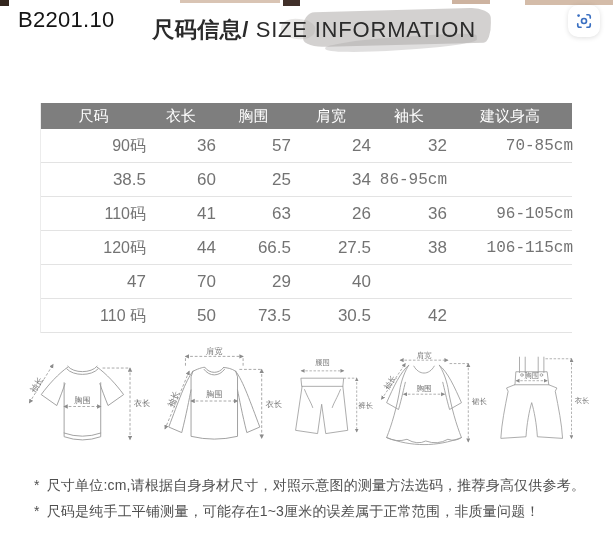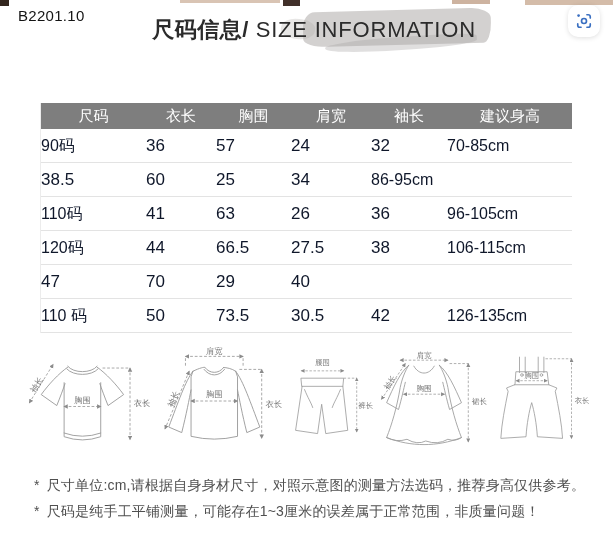--- a/index.html
+++ b/index.html
@@ -8,21 +8,21 @@
   .page { position:relative; width:613px; height:551px; background:#ffffff; overflow:hidden; }
 
   
   .artifact { position:absolute; top:0; }
   .art1 { left:0;   width:9px;  height:6px; background:#33261e; }
   .art2 { left:180px; width:100px; height:3px; background:#d9c4b4; }
   .art3 { left:283px; width:17px; height:6px; background:#41302a; }
   .art4 { left:452px; width:38px; height:4px; background:#cdb3a0; }
   .art5 { left:525px; width:88px; height:5px; background:#d4bca9; }
 
-  .product-code { position:absolute; left:18px; top:7px; font-size:15px; color:#141414; letter-spacing:.3px; }
+  .product-code { position:absolute; left:18px; top:7px; font-size:22px; color:#141414; letter-spacing:.3px; }
 
   .title-wrap { position:absolute; left:15px; right:0; top:15px; text-align:center; height:40px; }
   .brush-a { position:absolute; left:288px; top:-5px; width:188px; height:35px; background:#a7a4a2; opacity:.5;
              border-radius:12px 20px 8px 24px / 16px 10px 20px 8px; transform:rotate(-1.5deg); }
   .brush-b { position:absolute; left:310px; top:22px; width:152px; height:13px; background:#a7a4a2; opacity:.35;
              border-radius:45% 30% 40% 50%; transform:rotate(-4deg); }
   .brush-c { position:absolute; left:266px; top:4px; width:34px; height:20px; background:#aeaba9; opacity:.3;
              border-radius:50% 40% 50% 40%; transform:rotate(8deg); }
   .title-text { position:relative; z-index:2; color:#2b2b2b; }
   .t-cn { font-size:22px; font-weight:700; letter-spacing:.5px; }
@@ -31,23 +31,23 @@
   .scan-btn { position:absolute; right:13px; top:5px; width:32px; height:32px; border:none; background:#ffffff;
               border-radius:10px; box-shadow:0 1px 5px rgba(0,0,0,.13); cursor:pointer;
               display:flex; align-items:center; justify-content:center; }
 
   
   .size-table { position:absolute; left:40px; top:103px; width:532px; border-left:1px solid #ececec; }
   .trow { display:grid; grid-template-columns:105px 70px 75px 80px 76px 126px; }
   .thead { background:#7e7e7e; height:26px; line-height:26px; }
   .th { color:#ffffff; font-size:15px; text-align:center; font-weight:400; }
   .tbody-row { height:34px; line-height:34px; border-bottom:1px solid #e3e3e3; background:#ffffff; }
-  .td { font-size:17px; color:#0f172a; text-align:left; }
+  .td { font-size:17px; color:#737373; text-align:right; }
   .td.size { font-size:16px; }
-  .td.height { font-size:16px; }
+  .td.height { font-size:16px;font-family:Liberation Mono, monospace; }
 
   
   .diagrams { position:absolute; left:22px; top:342px; width:569px; height:122px;
               display:flex; justify-content:space-between; align-items:flex-start; }
   .diagrams svg { display:block; }
   .g-outline { fill:none; stroke:#9a9a9a; stroke-width:1; stroke-linejoin:round; stroke-linecap:round; }
   .m-line { fill:none; stroke:#8b8b8b; stroke-width:.8; stroke-dasharray:3 2; }
   .m-label { fill:#777777; font-size:9px; font-family:"Liberation Sans","DejaVu Sans",sans-serif; }
 
   
@@ -135,21 +135,20 @@
       <div class="td">70</div>
       <div class="td">29</div>
       <div class="td">40</div>
     </div>
     <div class="trow tbody-row">
       <div class="td size">110 码</div>
       <div class="td">50</div>
       <div class="td">73.5</div>
       <div class="td">30.5</div>
       <div class="td">42</div>
-      <div class="td height">126-135cm</div>
     </div>
   </div>
 
   <div class="diagrams">
 
     <svg width="130" height="118" viewBox="0 0 142 120">
       <defs>
         <marker id="arr" orient="auto-start-reverse" markerWidth="7" markerHeight="7" refX="5" refY="3">
           <path d="M0,0 L6,3 L0,6 Z" fill="#8b8b8b"></path>
         </marker>

